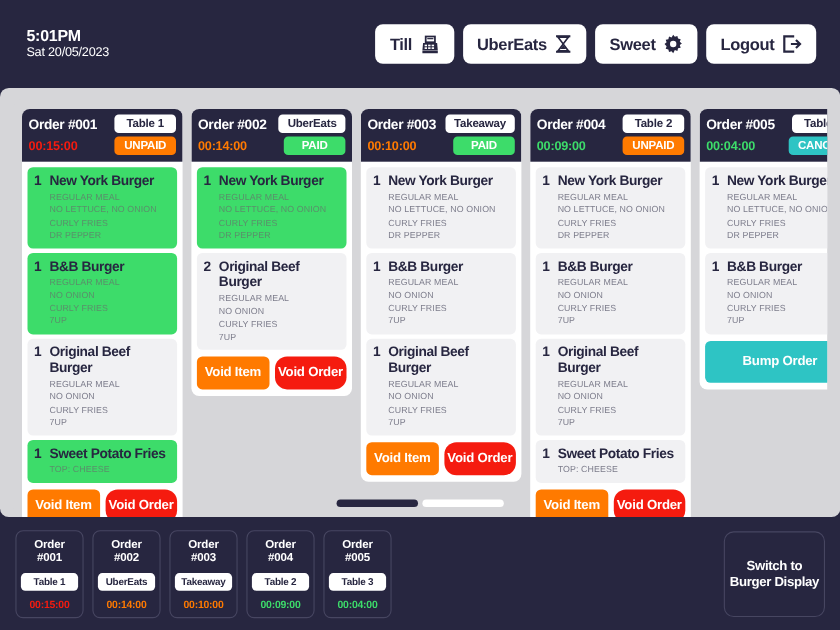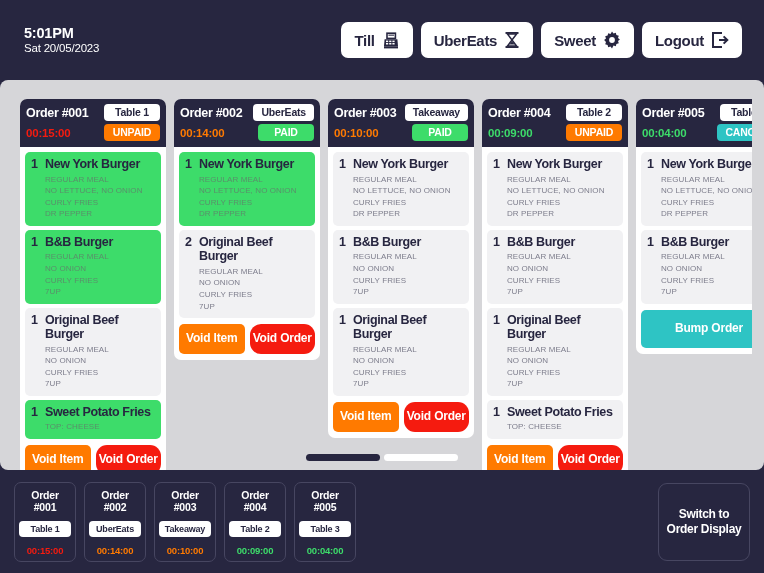--- a/index.html
+++ b/index.html
@@ -507,14 +507,14 @@
         <div class="chip-type">Table 2</div>
         <div class="chip-timer" style="color: rgb(61, 220, 106);">00:09:00</div>
       </div>
       <div class="chip">
         <div class="chip-title">Order #005</div>
         <div class="chip-type">Table 3</div>
         <div class="chip-timer" style="color: rgb(61, 220, 106);">00:04:00</div>
       </div>
     </div>
   <div class="bottom-spacer"></div>
-  <button class="switch-btn">Switch to Order Display</button>
+  <button class="switch-btn">Switch to Burger Display</button>
 </div>
 
 </body></html>

